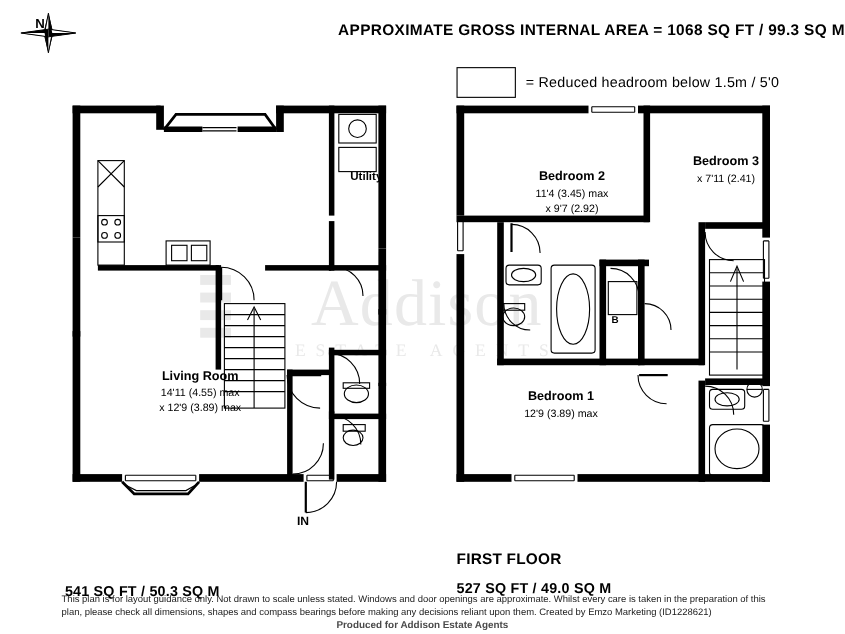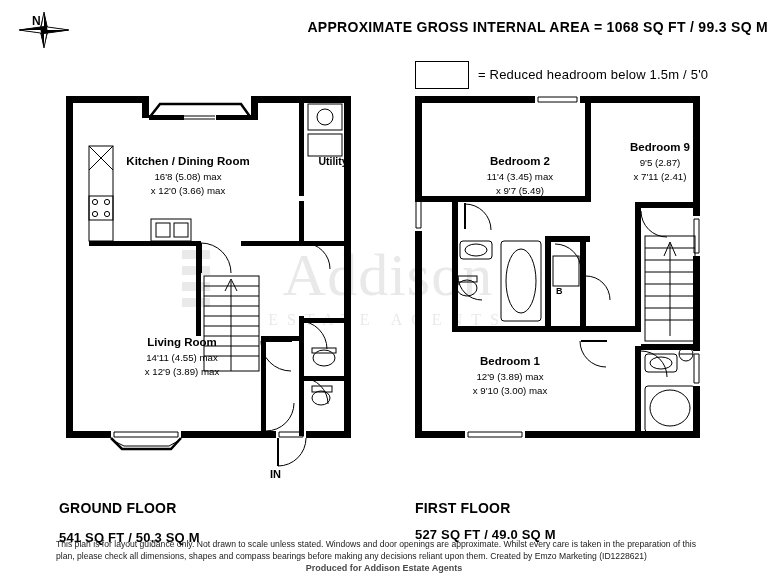--- a/index.html
+++ b/index.html
@@ -330,25 +330,20 @@
 
       <g stroke="#000" stroke-width="1" fill="none">
         <ellipse cx="268" cy="272" rx="11" ry="8"></ellipse>
         <rect x="256" y="262" width="24" height="5"></rect>
         <ellipse cx="265" cy="312" rx="9" ry="7"></ellipse>
         <rect x="256" y="300" width="20" height="6"></rect>
       </g>
     </svg>
   </div>
 
-  <div class="label" style="left:108px; top:153px; width:160px;">
-    <div class="rname">Kitchen / Dining Room</div>
-    <div class="rdim">16'8  (5.08) max</div>
-    <div class="rdim">x 12'0  (3.66) max</div>
-  </div>
 
   <div class="label small" style="left:298px; top:154px; width:70px;">
     <div class="rname">Utility</div>
   </div>
 
   <div class="label" style="left:102px; top:334px; width:160px;">
     <div class="rname">Living Room</div>
     <div class="rdim">14'11 (4.55) max</div>
     <div class="rdim">x 12'9  (3.89) max</div>
   </div>
@@ -457,38 +452,35 @@
         <ellipse cx="265" cy="322" rx="20" ry="18"></ellipse>
         <circle cx="281" cy="268" r="7"></circle>
         <path d="M274 268 L288 268"></path>
       </g>
     </svg>
   </div>
 
   <div class="label" style="left:440px; top:153px; width:160px;">
     <div class="rname">Bedroom 2</div>
     <div class="rdim">11'4  (3.45) max</div>
-    <div class="rdim">x 9'7  (5.49)</div>
+    <div class="rdim">x 9'7  (2.92)</div>
   </div>
 
   <div class="label" style="left:590px; top:139px; width:140px;">
-    <div class="rname">Bedroom 9</div>
-    <div class="rdim">9'5  (2.87)</div>
+    <div class="rname">Bedroom 3</div>
     <div class="rdim">x 7'11  (2.41)</div>
   </div>
 
   <div class="label" style="left:430px; top:353px; width:160px;">
     <div class="rname">Bedroom 1</div>
     <div class="rdim">12'9 (3.89) max</div>
-    <div class="rdim">x 9'10 (3.00) max</div>
   </div>
 
   <div style="position:absolute; left:556px; top:286px; font-size:9px; font-weight:bold;">B</div>
 
-  <div class="floor-title" style="left:59px; top:500px;">GROUND FLOOR</div>
   <div class="floor-sub" style="left:59px; top:494px;margin-top:36px;">541 SQ FT / 50.3 SQ M</div>
 
   <div class="floor-title" style="left:415px; top:500px;">FIRST FLOOR</div>
   <div class="floor-sub" style="left:415px; top:527px;">527 SQ FT / 49.0 SQ M</div>
 
   <div class="disclaimer">This plan is for layout guidance only. Not drawn to scale unless stated. Windows and door openings are approximate. Whilst every care is taken in the preparation of this plan, please check all dimensions, shapes and compass bearings before making any decisions reliant upon them. Created by Emzo Marketing (ID1228621)</div>
   <div class="produced">Produced for Addison Estate Agents</div>
 
 </div>
 

